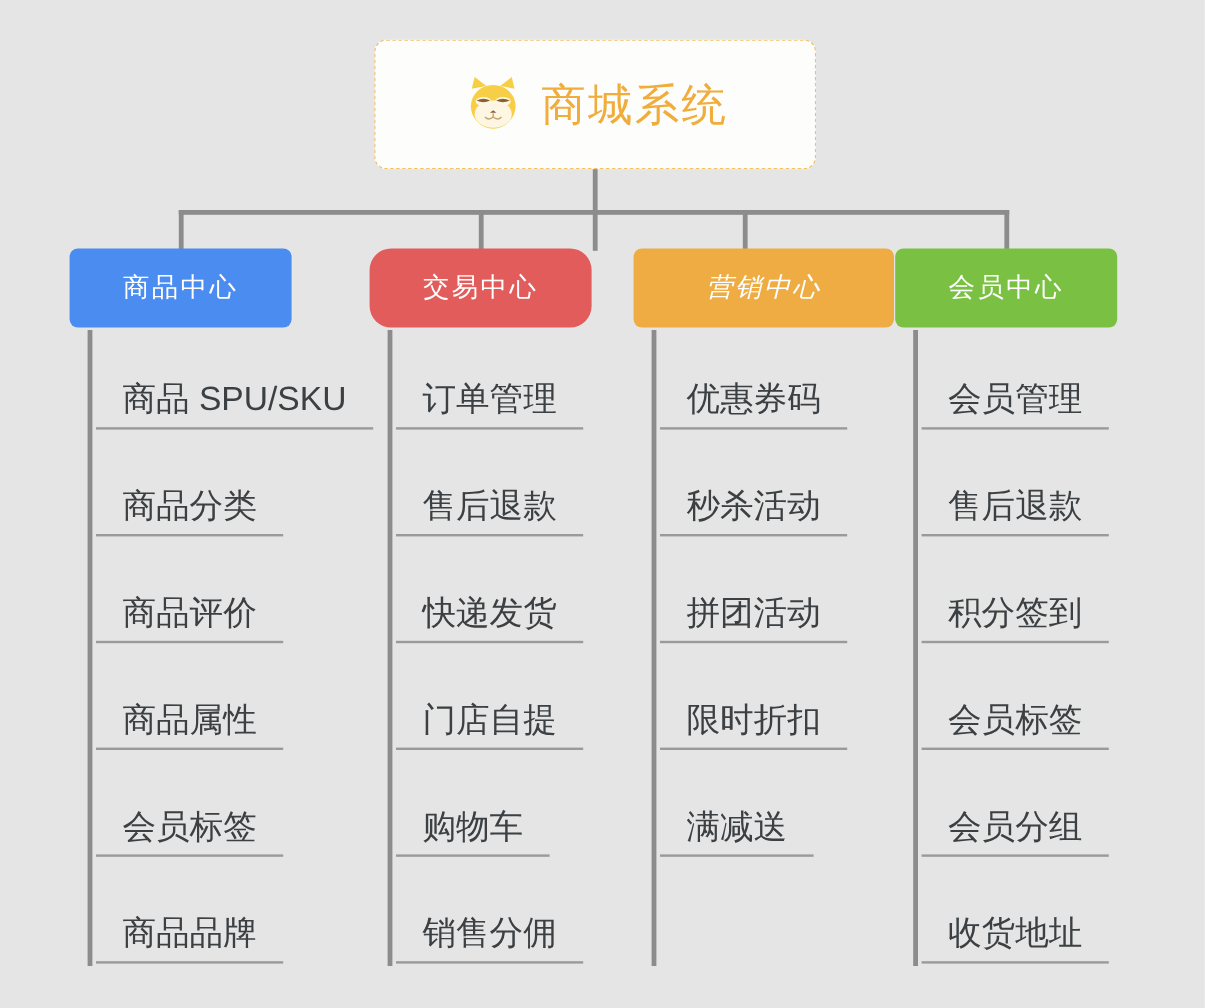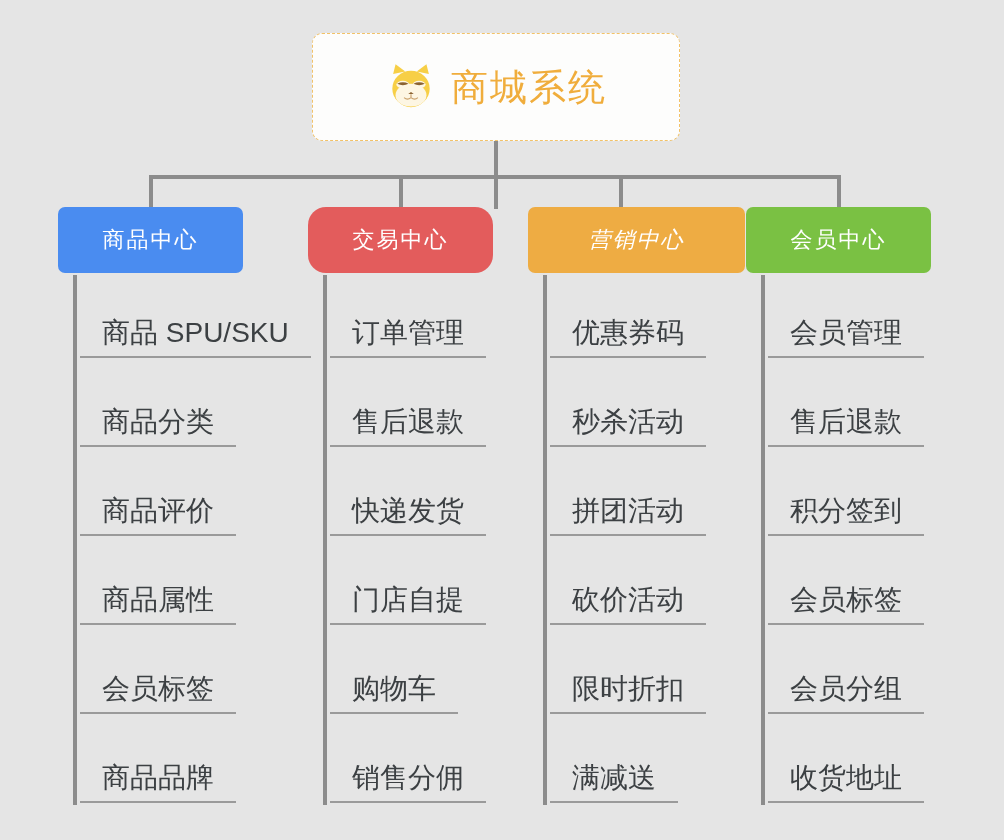--- a/index.html
+++ b/index.html
@@ -221,23 +221,20 @@
       <div class="leaf-item">
           <span class="leaf-label">优惠券码</span>
         </div>
       <div class="leaf-item">
           <span class="leaf-label">秒杀活动</span>
         </div>
       <div class="leaf-item">
           <span class="leaf-label">拼团活动</span>
         </div>
       <div class="leaf-item">
-          <span class="leaf-label">砍价活动</span>
-        </div>
-      <div class="leaf-item">
           <span class="leaf-label">限时折扣</span>
         </div>
       <div class="leaf-item">
           <span class="leaf-label">满减送</span>
         </div>
     </div>
   </div>
 
   <div class="column" style="left:746px; width:200px;">
     <div class="cat-header" style="width:185px; background:#7ac143;">

